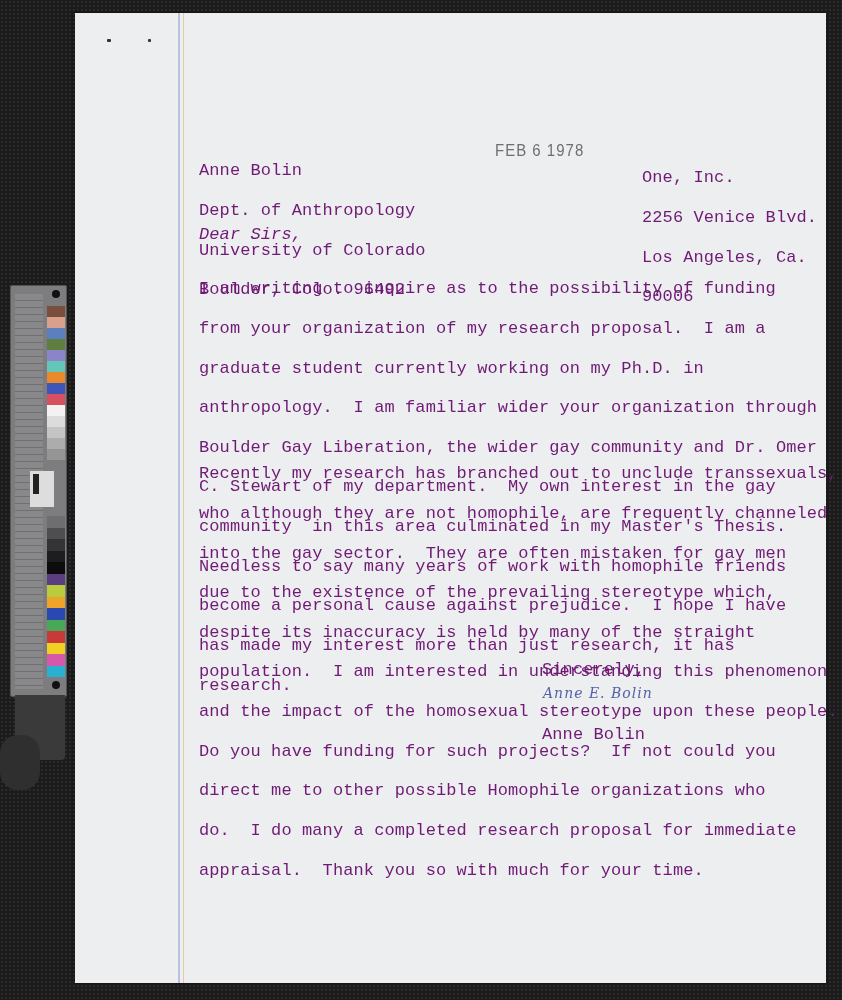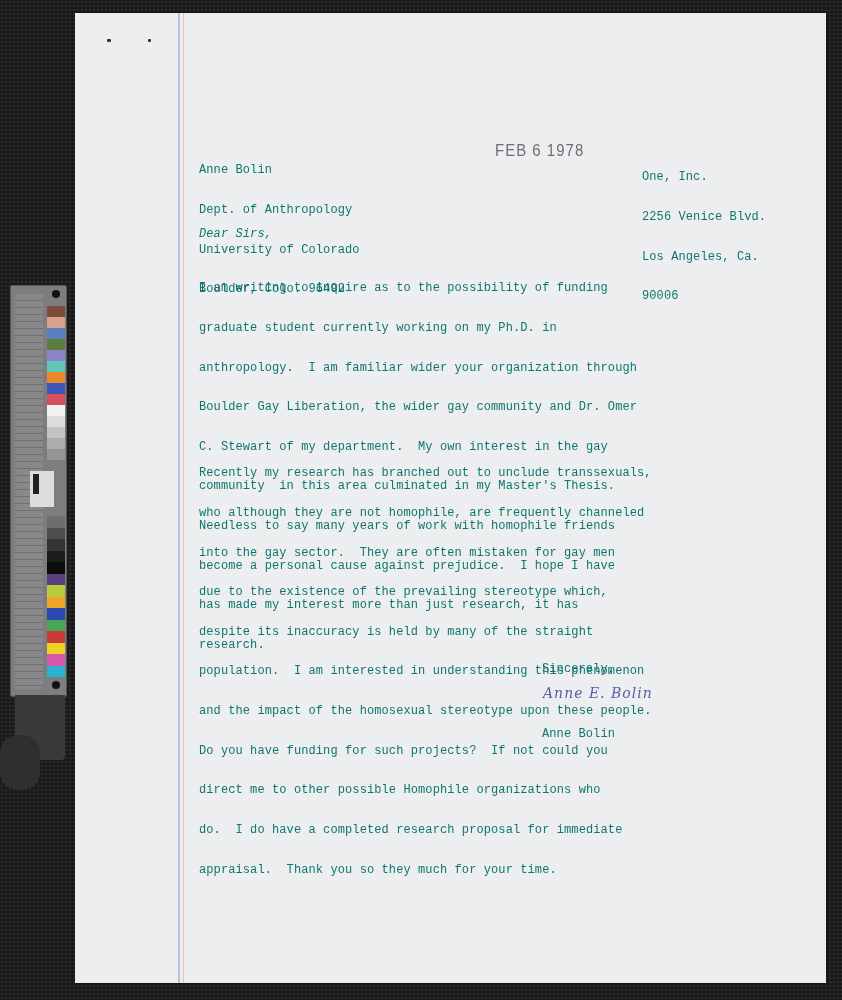--- a/index.html
+++ b/index.html
@@ -12,21 +12,21 @@
   }
   .paper {
     position:absolute; left:75px; top:13px; width:751px; height:970px;
     background:#eceef0;
     box-shadow: 0 0 2px rgba(0,0,0,0.6);
   }
   .margin-blue { position:absolute; left:103px; top:0; width:2px; height:100%; background:#b9c2dc; }
   .margin-orange { position:absolute; left:108px; top:0; width:1px; height:100%; background:#e7c9a8; }
   .hole { position:absolute; width:4px; height:3px; background:#333; border-radius:1px; }
   .typed {
-    position:absolute; color:#0f766e; font-size:12px; line-height:13.2px;
+    position:absolute; color:#701a75; font-size:17px; line-height:13.2px;
     white-space:pre; letter-spacing:0.1px;
   }
   .date-stamp {
     position:absolute; color:#6d6f72; font-family:"Liberation Sans", sans-serif;
     font-size:15px; letter-spacing:1px; transform:scaleY(1.1);
   }
   .signature {
     position:absolute; color:#5562a8; font-family:"DejaVu Serif", serif; font-style:italic;
     font-size:14px; letter-spacing:1px;
   }
@@ -66,20 +66,21 @@
     <div>One, Inc.</div>
     <div>2256 Venice Blvd.</div>
     <div>Los Angeles, Ca.</div>
     <div>90006</div>
   </div>
 
   <div class="typed" style="left:124px; top:215px;font-style:italic;">Dear Sirs,</div>
 
   <div class="typed" style="left:124px; top:243px;">
     <div>I am writing to inquire as to the possibility of funding</div>
+    <div>from your organization of my research proposal.  I am a</div>
     <div>graduate student currently working on my Ph.D. in</div>
     <div>anthropology.  I am familiar wider your organization through</div>
     <div>Boulder Gay Liberation, the wider gay community and Dr. Omer</div>
     <div>C. Stewart of my department.  My own interest in the gay</div>
     <div>community  in this area culminated in my Master's Thesis.</div>
     <div>Needless to say many years of work with homophile friends</div>
     <div>become a personal cause against prejudice.  I hope I have</div>
     <div>has made my interest more than just research, it has</div>
     <div>research.</div>
   </div>
@@ -87,22 +88,22 @@
   <div class="typed" style="left:124px; top:428px;">
     <div>Recently my research has branched out to unclude transsexuals,</div>
     <div>who although they are not homophile, are frequently channeled</div>
     <div>into the gay sector.  They are often mistaken for gay men</div>
     <div>due to the existence of the prevailing stereotype which,</div>
     <div>despite its inaccuracy is held by many of the straight</div>
     <div>population.  I am interested in understanding this phenomenon</div>
     <div>and the impact of the homosexual stereotype upon these people.</div>
     <div>Do you have funding for such projects?  If not could you</div>
     <div>direct me to other possible Homophile organizations who</div>
-    <div>do.  I do have a completed research proposal for immediate</div>
-    <div>appraisal.  Thank you so they much for your time.</div>
+    <div>do.  I do many a completed research proposal for immediate</div>
+    <div>appraisal.  Thank you so with much for your time.</div>
   </div>
 
   <div class="typed" style="left:467px; top:650px;">Sincerely,</div>
   <div class="signature" style="left:468px; top:672px;">Anne E. Bolin</div>
   <div class="typed" style="left:467px; top:715px;">Anne Bolin</div>
 </div>
 
 <div class="target">
   <div class="scale"></div>
   <div class="dot" style="top:4px;"></div>

